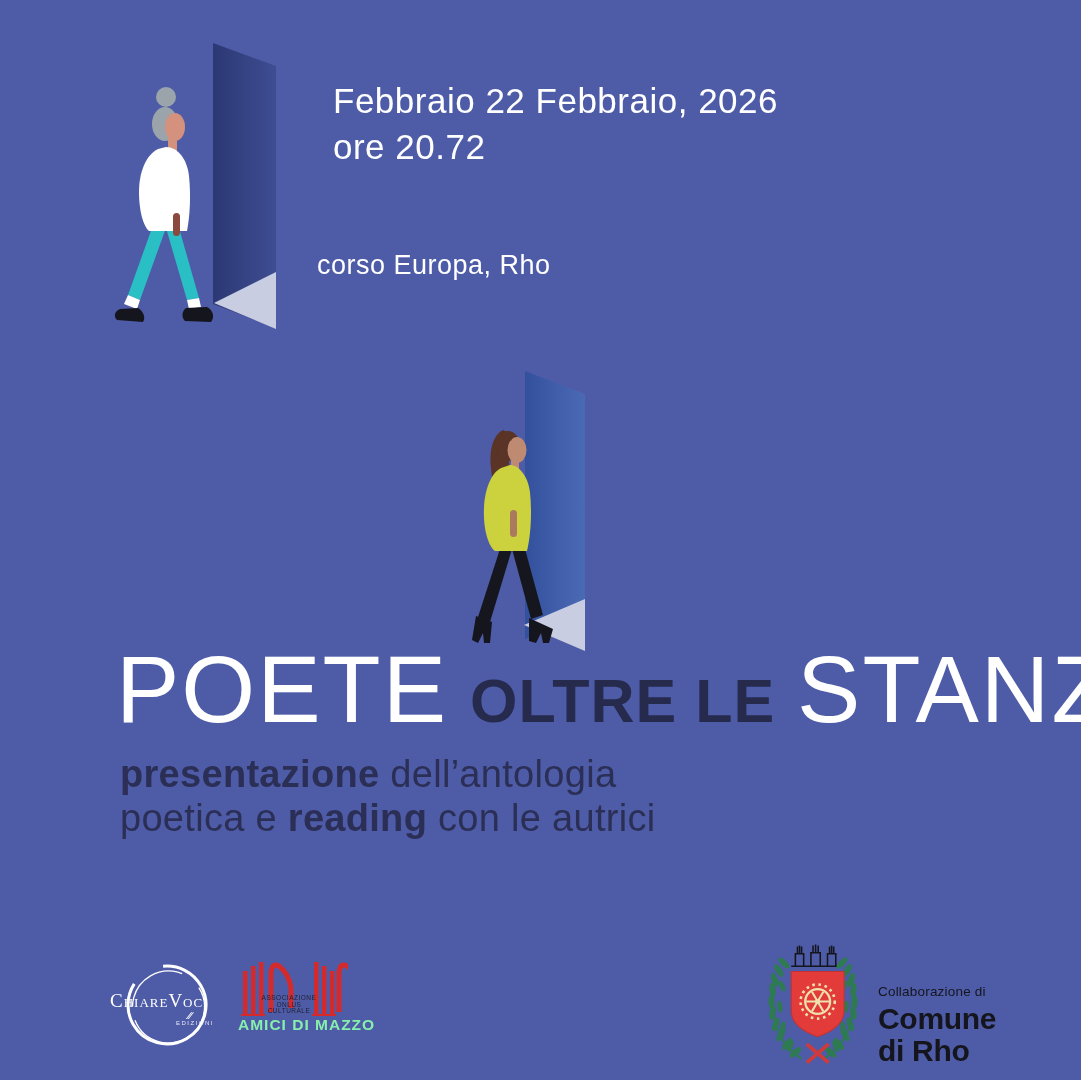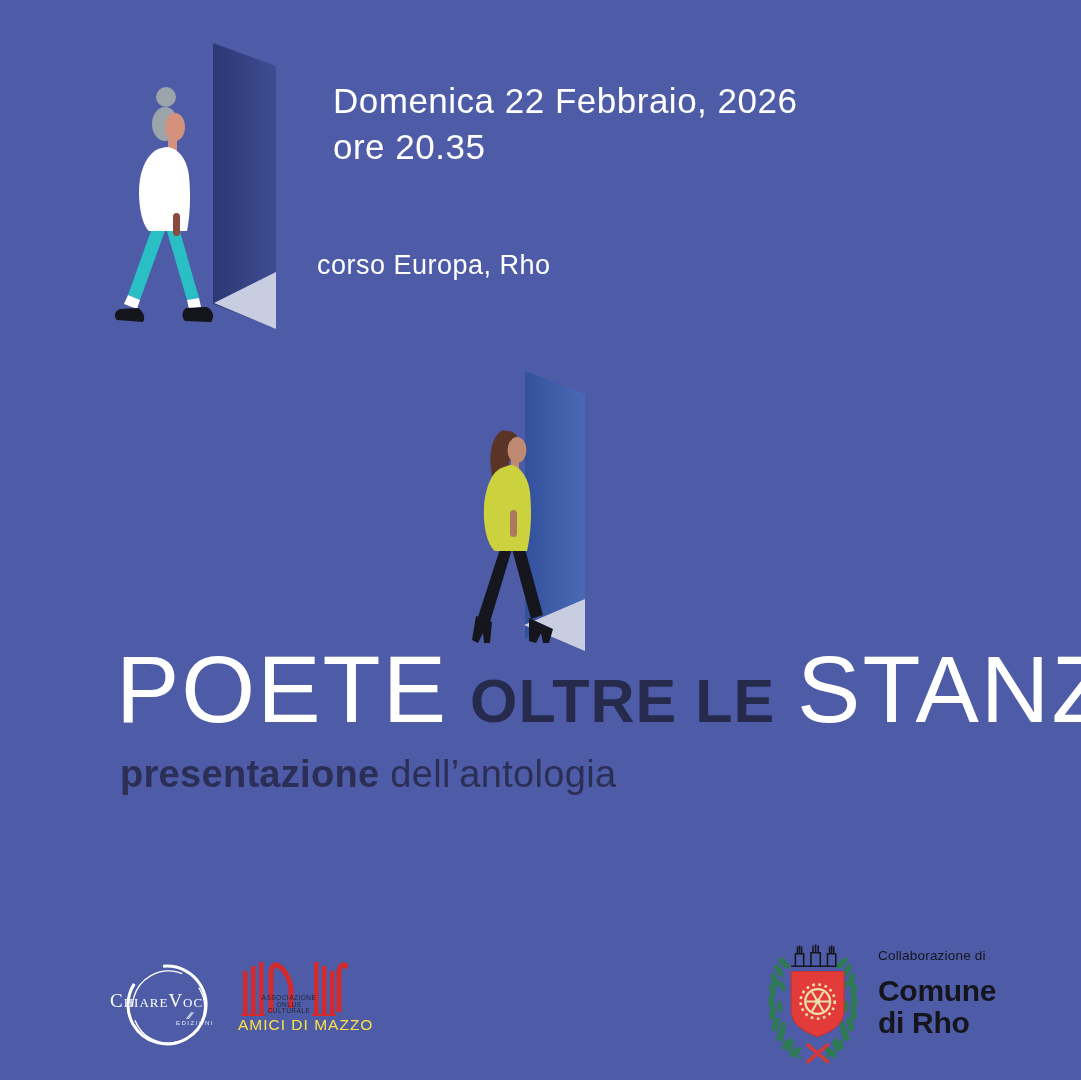--- a/index.html
+++ b/index.html
@@ -33,29 +33,29 @@
     font-family:"Liberation Serif",serif;font-variant:small-caps;
     color:#fff;font-size:19px;letter-spacing:1px;}
   .cv-slash{position:absolute;left:78px;top:48px;color:#fff;font-size:10px;font-style:italic;font-weight:700;}
   .cv-sub{position:absolute;left:66px;top:58px;color:#e8eaf4;font-size:6px;letter-spacing:1.5px;}
 
   
   .am-logo{position:absolute;left:238px;top:958px;width:110px;height:84px;}
   .am-logo svg{position:absolute;inset:0;}
   .am-assoc{position:absolute;left:0;top:37px;width:102px;text-align:center;color:#222233;
     font-size:6.5px;line-height:6.5px;letter-spacing:.5px;}
-  .am-name{position:absolute;left:0;top:58px;width:104px;text-align:center;color:#fde047;
-    font-size:15.5px;font-weight:400;letter-spacing:1px;white-space:nowrap;}
+  .am-name{position:absolute;left:0;top:58px;width:104px;text-align:center;color:#86efac;
+    font-size:15.5px;font-weight:700;letter-spacing:1px;white-space:nowrap;}
 
   
   .rho-logo{position:absolute;left:756px;top:936px;width:330px;height:134px;}
   .rho-crest{position:absolute;left:0;top:0;}
   .rho-text{position:absolute;left:122px;top:12px;color:#15151d;}
-  .rho-collab{font-size:13.5px;font-weight:500;letter-spacing:.2px;}
-  .rho-name{font-size:30px;font-weight:700;line-height:32px;letter-spacing:-.3px;margin-top:12px;}
+  .rho-collab{font-size:13.5px;font-weight:500;letter-spacing:.2px;margin-top:36px;}
+  .rho-name{font-size:30px;font-weight:700;line-height:32px;letter-spacing:-.3px;margin-top:4px;}
 </style>
 </head>
 <body>
 
 <div class="poster">
 
   <svg class="illus" viewBox="0 0 1081 1080">
     <defs>
       <linearGradient id="door1g" x1="0" y1="0" x2="1" y2="0">
         <stop offset="0" stop-color="#2c3874"></stop>
@@ -102,34 +102,35 @@
       <polygon points="500,549 512,549 490,622 478,617" fill="#16161e"></polygon>
       <polygon points="512,549 525,549 543,615 531,619" fill="#16161e"></polygon>
       <polygon points="476,616 492,622 490,643 484,643 483,633 478,643 472,640" fill="#15151d"></polygon>
       <polygon points="529,618 553,629 549,643 543,643 541,633 536,643 529,641" fill="#15151d"></polygon>
       <path d="M504,467 C492,470 485,488 484,508 C483,528 488,546 495,551 L527,551 C531,535 532,512 530,492 C528,475 518,465 510,465 Z" fill="#cbd23e"></path>
       <rect x="510" y="510" width="7" height="27" rx="3.5" fill="#ab7a5e"></rect>
     </g>
   </svg>
 
   <div class="date-block">
-    <div><span>Domenica </span><b>22</b><span> Febbraio, </span><b>2026</b></div>
-    <div><span>ore </span><b>20.35</b></div>
+    <div><span>Febbraio </span><b>22</b><span> Febbraio, </span><b>2026</b></div>
+    <div><span>ore </span><b>20.72</b></div>
   </div>
 
   <div class="address">corso Europa, Rho</div>
 
   <div class="title-row">
     <span class="title-big">POETE</span>
     <span class="title-mid">OLTRE LE</span>
     <span class="title-big">STANZE</span>
   </div>
 
   <div class="subtitle">
     <div><b>presentazione</b><span> dell’antologia</span></div>
+    <div><span>poetica e </span><b>reading</b><span> con le autrici</span></div>
   </div>
 
   <div class="cv-logo">
     <svg viewBox="0 0 118 88">
       <circle cx="57" cy="43" r="39" fill="none" stroke="#ffffff" stroke-width="3" stroke-dasharray="165 35" transform="rotate(-30 57 43)"></circle>
       <circle cx="58.5" cy="45" r="36" fill="none" stroke="#ffffff" stroke-width="1.3" stroke-dasharray="90 14 70 22" transform="rotate(15 58.5 45)"></circle>
     </svg>
     <div class="cv-name">ChiareVoci</div>
     <div class="cv-slash">∕∕</div>
     <div class="cv-sub">EDIZIONI</div>

